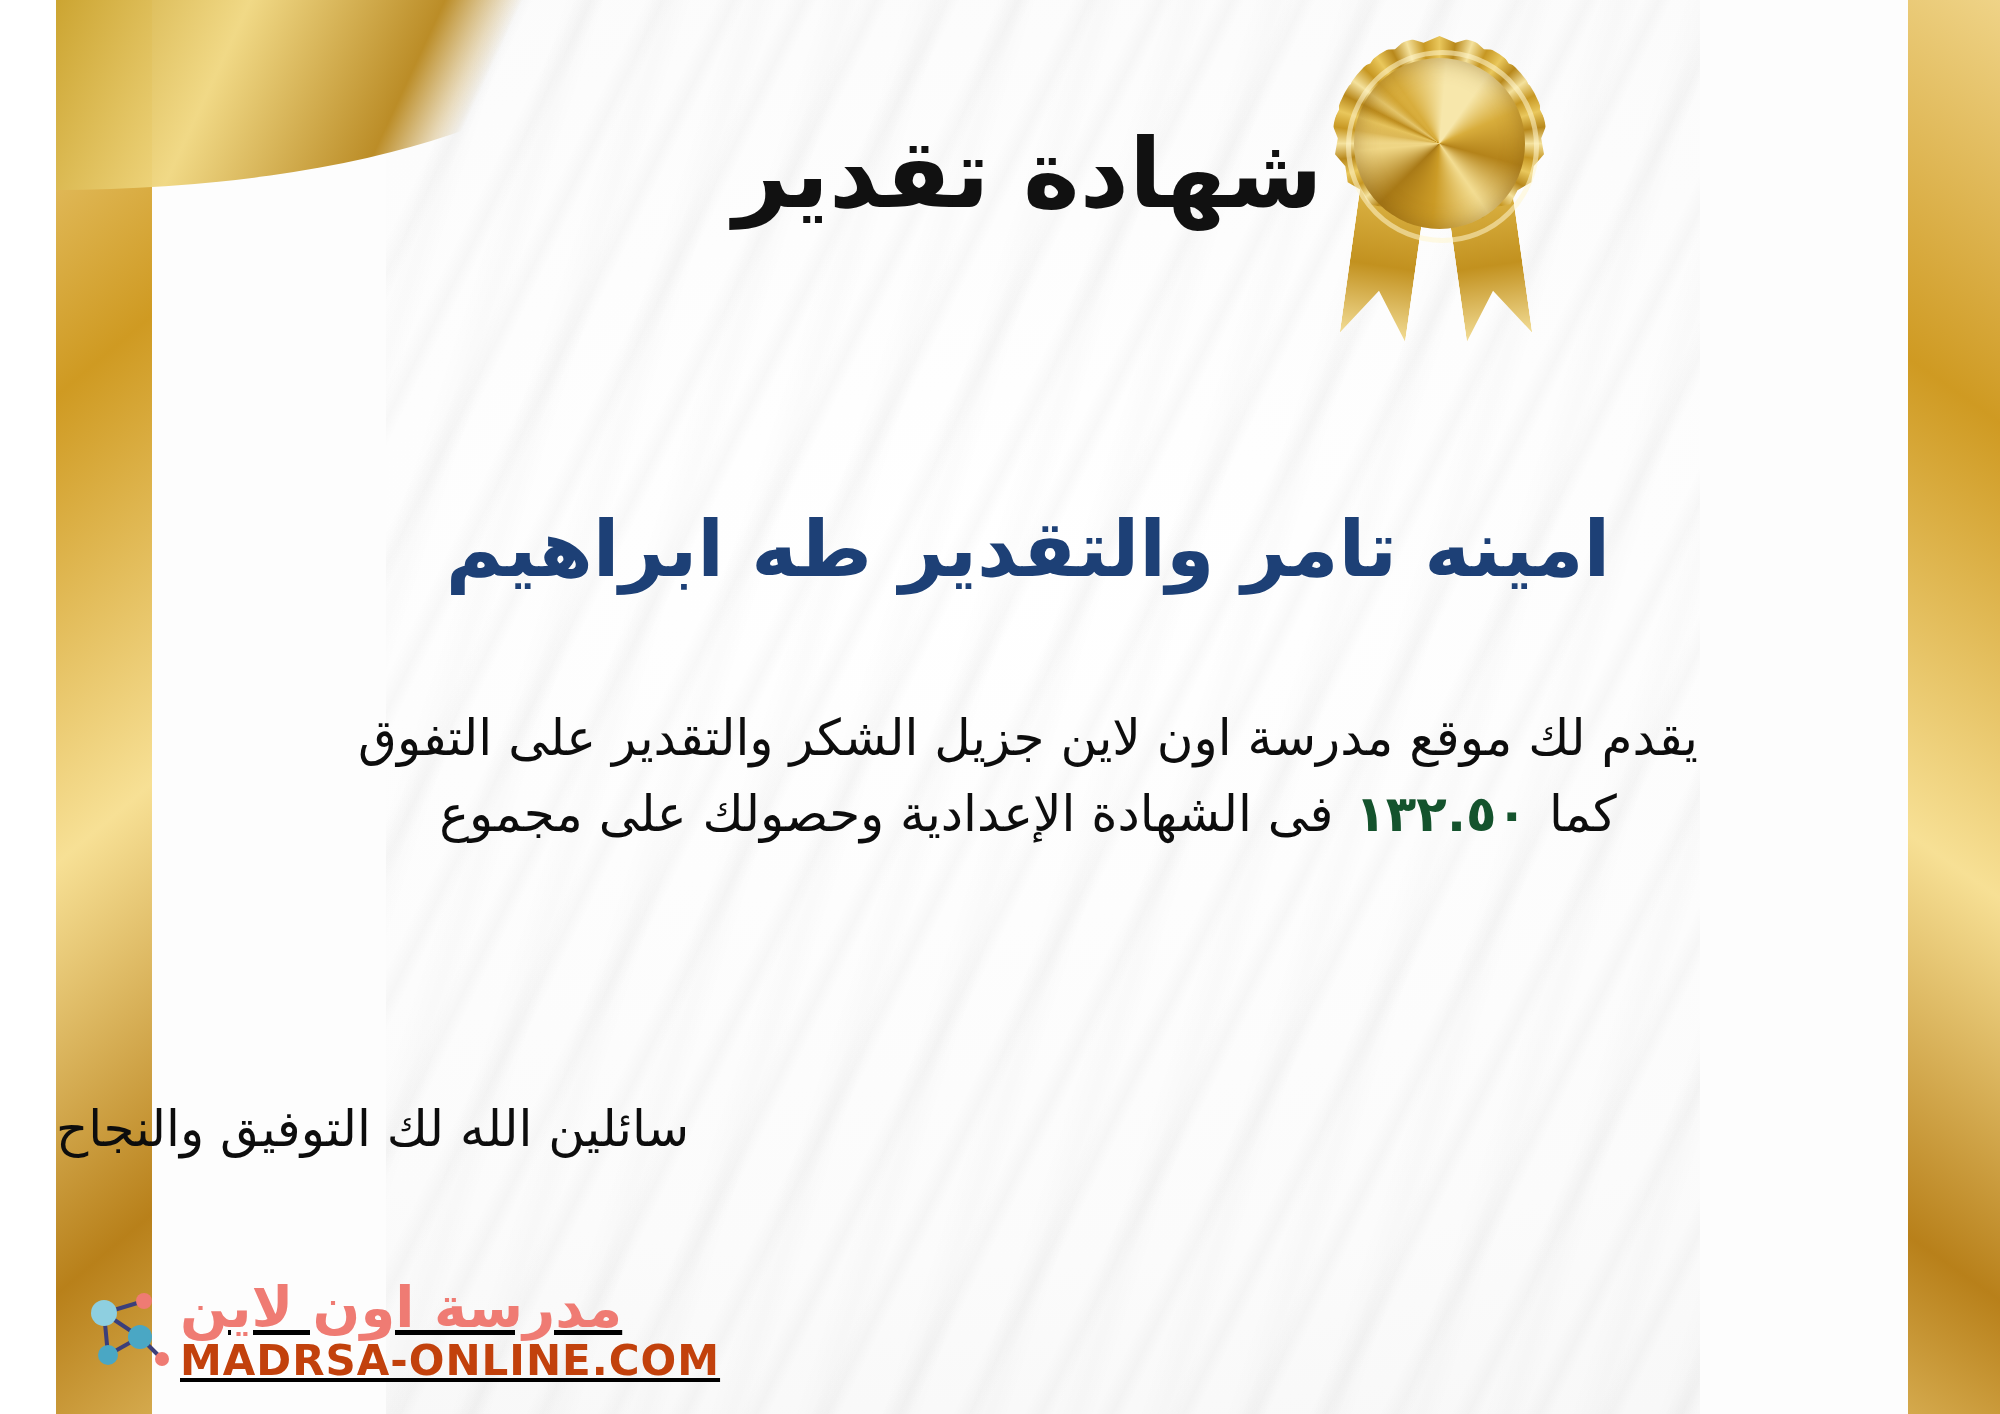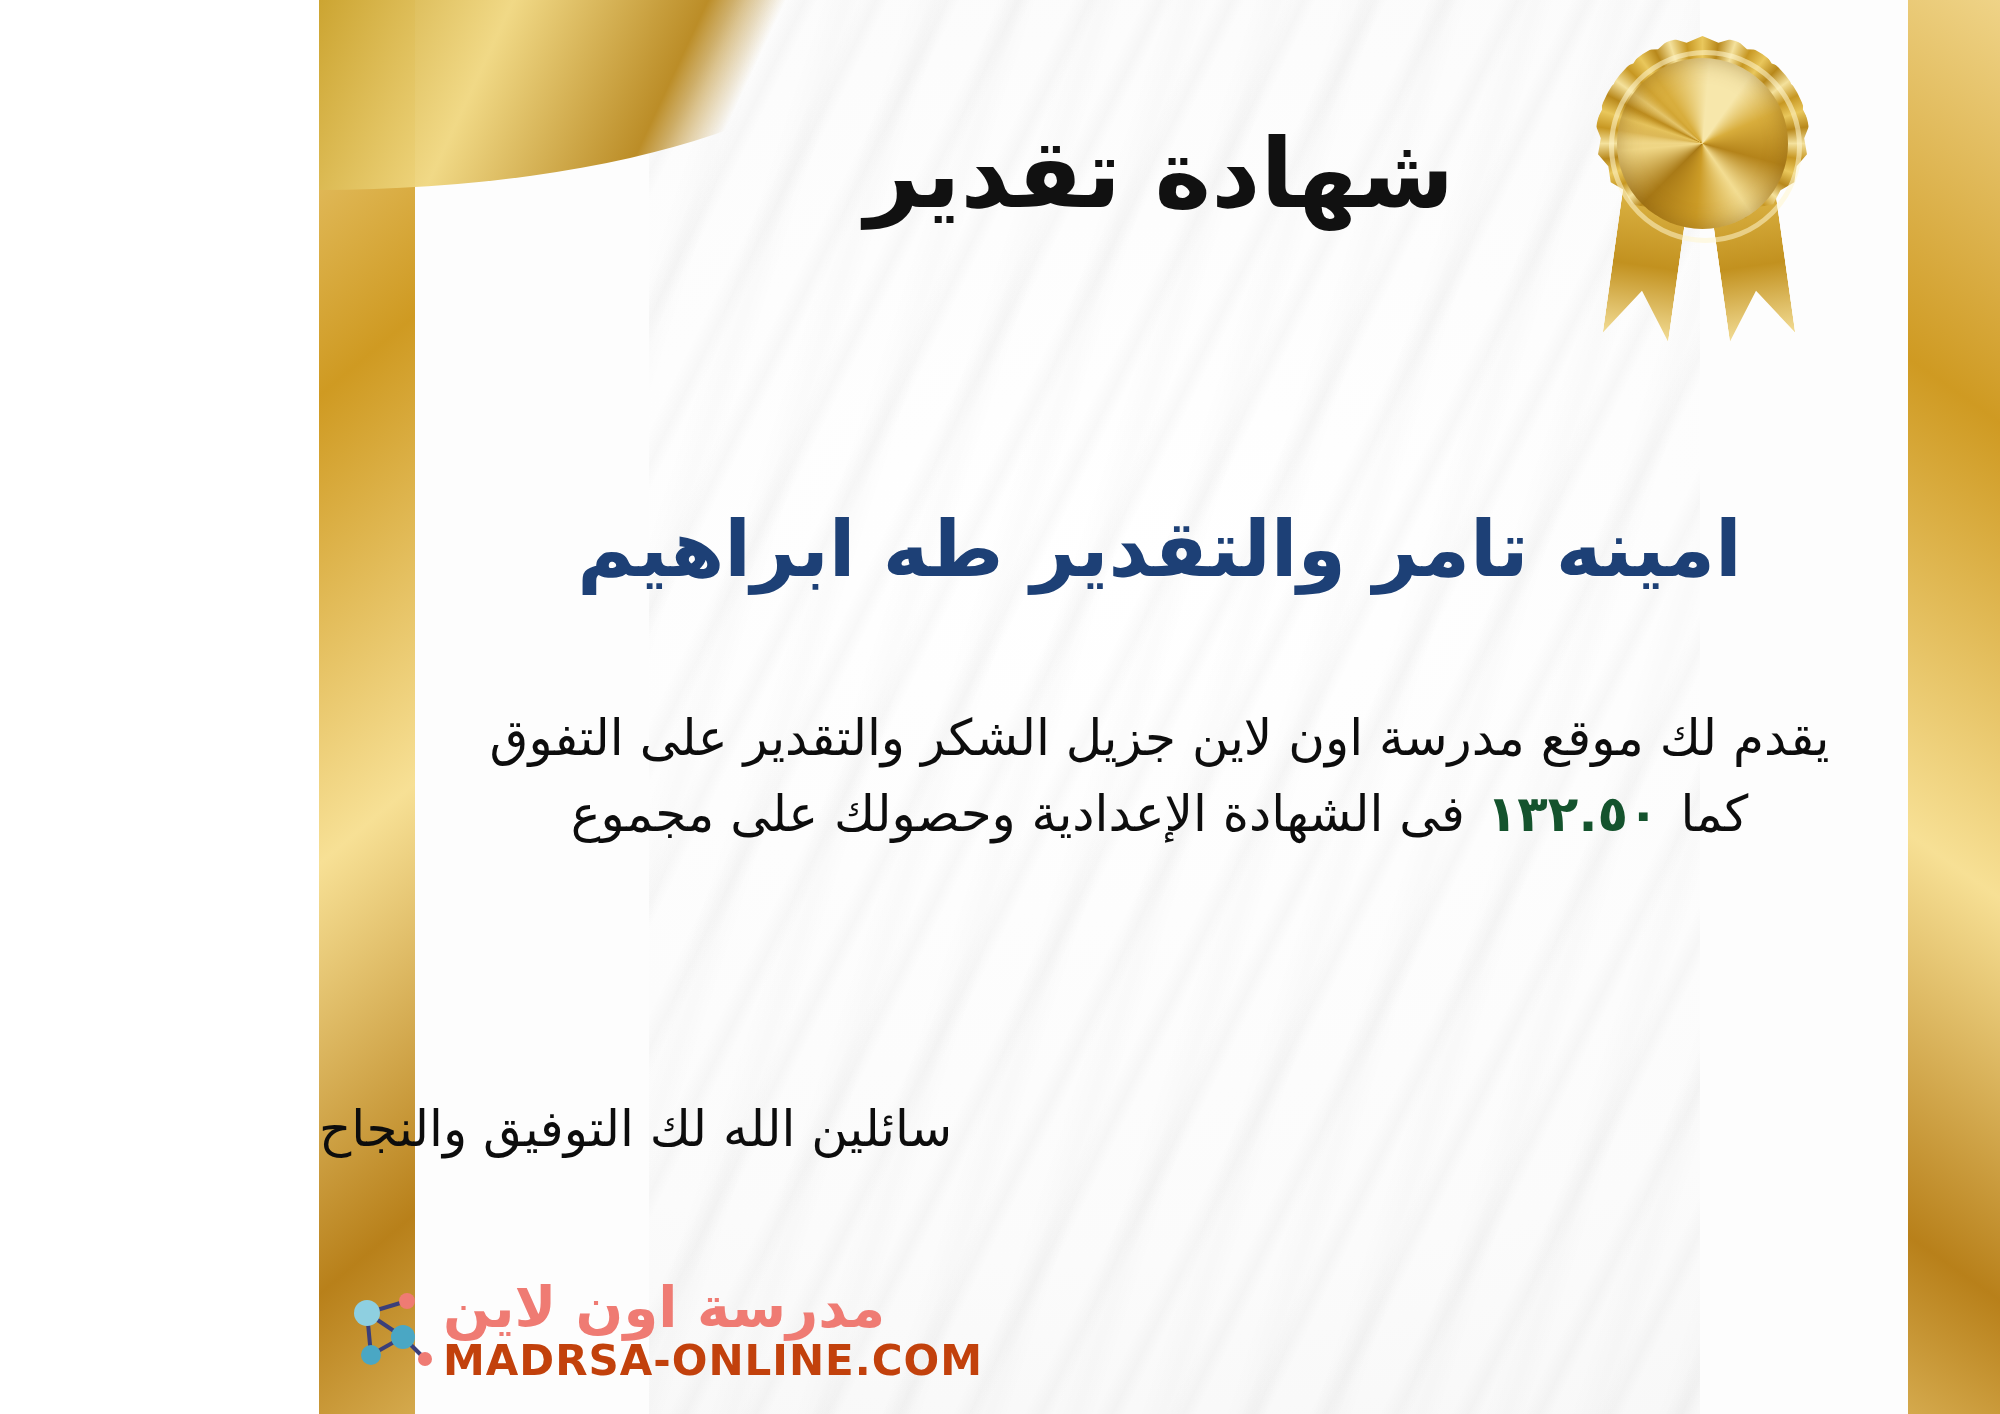--- a/index.html
+++ b/index.html
@@ -4,21 +4,21 @@
 <style>
   html,body{margin:0;padding:0;}
   body{
     width:2000px;height:1414px;
     background:#ffffff;
     font-family:"DejaVu Sans","Liberation Sans",sans-serif;
     overflow:hidden;
   }
   .cert{
     position:relative;
-    width:1681px;height:1414px;
+    width:1944px;height:1414px;
     overflow:hidden;
     background:#fdfdfd;
   }
   
   .paper{
     position:absolute;inset:0;
     background:
       repeating-linear-gradient(
         -64deg,
         rgba(0,0,0,0.000) 0px,
@@ -201,21 +201,21 @@
     font-size:50px;
     color:#0d0d0d;
   }
 
   
   .logo{
     position:absolute;left:22px;bottom:32px;
     display:flex;align-items:center;gap:10px;
     direction:rtl;
   }
-  .logo-text{display:flex;flex-direction:column;align-items:flex-end;line-height:1;}
+  .logo-text{display:flex;flex-direction:column;align-items:flex-end;line-height:1;text-decoration:underline;}
   .logo-ar{
     font-size:56px;font-weight:700;color:#ef7b73;
     letter-spacing:-1px;
   }
   .logo-en{
     font-size:42px;font-weight:700;color:#c2410c;
     letter-spacing:1px;direction:ltr;
     font-family:"DejaVu Sans","Liberation Sans",sans-serif;
     margin-top:4px;
   }

